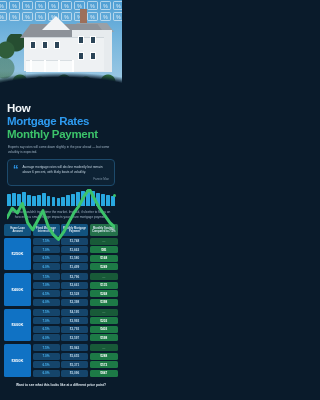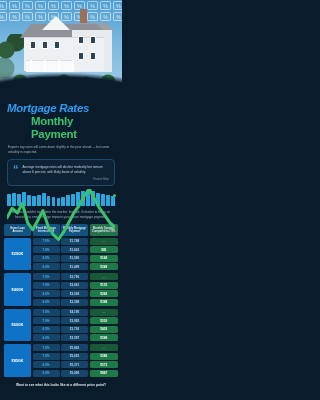--- a/index.html
+++ b/index.html
@@ -101,22 +101,22 @@
   }
   .hero-fade {
     position:absolute; left:0; bottom:-1px; width:122px; height:34px;
     background:radial-gradient(120% 100% at 50% 100%, #0a1b2b 58%, rgba(10,27,43,0) 72%);
   }
 
   
   .titlewrap { padding:6px 7px 0 7px; }
   .t-line { font-size:11.5px; line-height:13px; font-weight:700; letter-spacing:-0.3px; }
   .t-white { color:#f2f6f9; }
-  .t-blue  { color:#2e9bf0;font-style:italic; }
-  .t-green { color:#3cc36a;margin-left:24px; }
+  .t-blue  { color:#2e9bf0; }
+  .t-green { color:#3cc36a; }
 
   .subtitle {
     padding:4px 8px 0 8px;
     font-size:3.2px; line-height:4.6px;
     color:#9fb3c4;
   }
 
   
   .quote-card {
     margin:5px 7px 0 7px;
@@ -238,20 +238,21 @@
     <div class="porch-col" style="left:42px;"></div>
     <div class="porch-col" style="left:56px;"></div>
   </div>
 
   <div class="shrubs"></div>
   <div class="lawn"></div>
   <div class="hero-fade"></div>
 </div>
 
 <div class="titlewrap">
+  <div class="t-line t-white">How</div>
   <div class="t-line t-blue">Mortgage Rates</div>
   <div class="t-line t-green">Monthly Payment</div>
 </div>
 
 <div class="subtitle">Experts say rates will come down slightly in the year ahead — but some volatility is expected.</div>
 
 <div class="quote-card">
   <div class="qmark">“</div>
   <div style="flex:1;">
     <div class="qtext">Average mortgage rates will decline modestly but remain above 6 percent, with likely bouts of volatility.</div>

